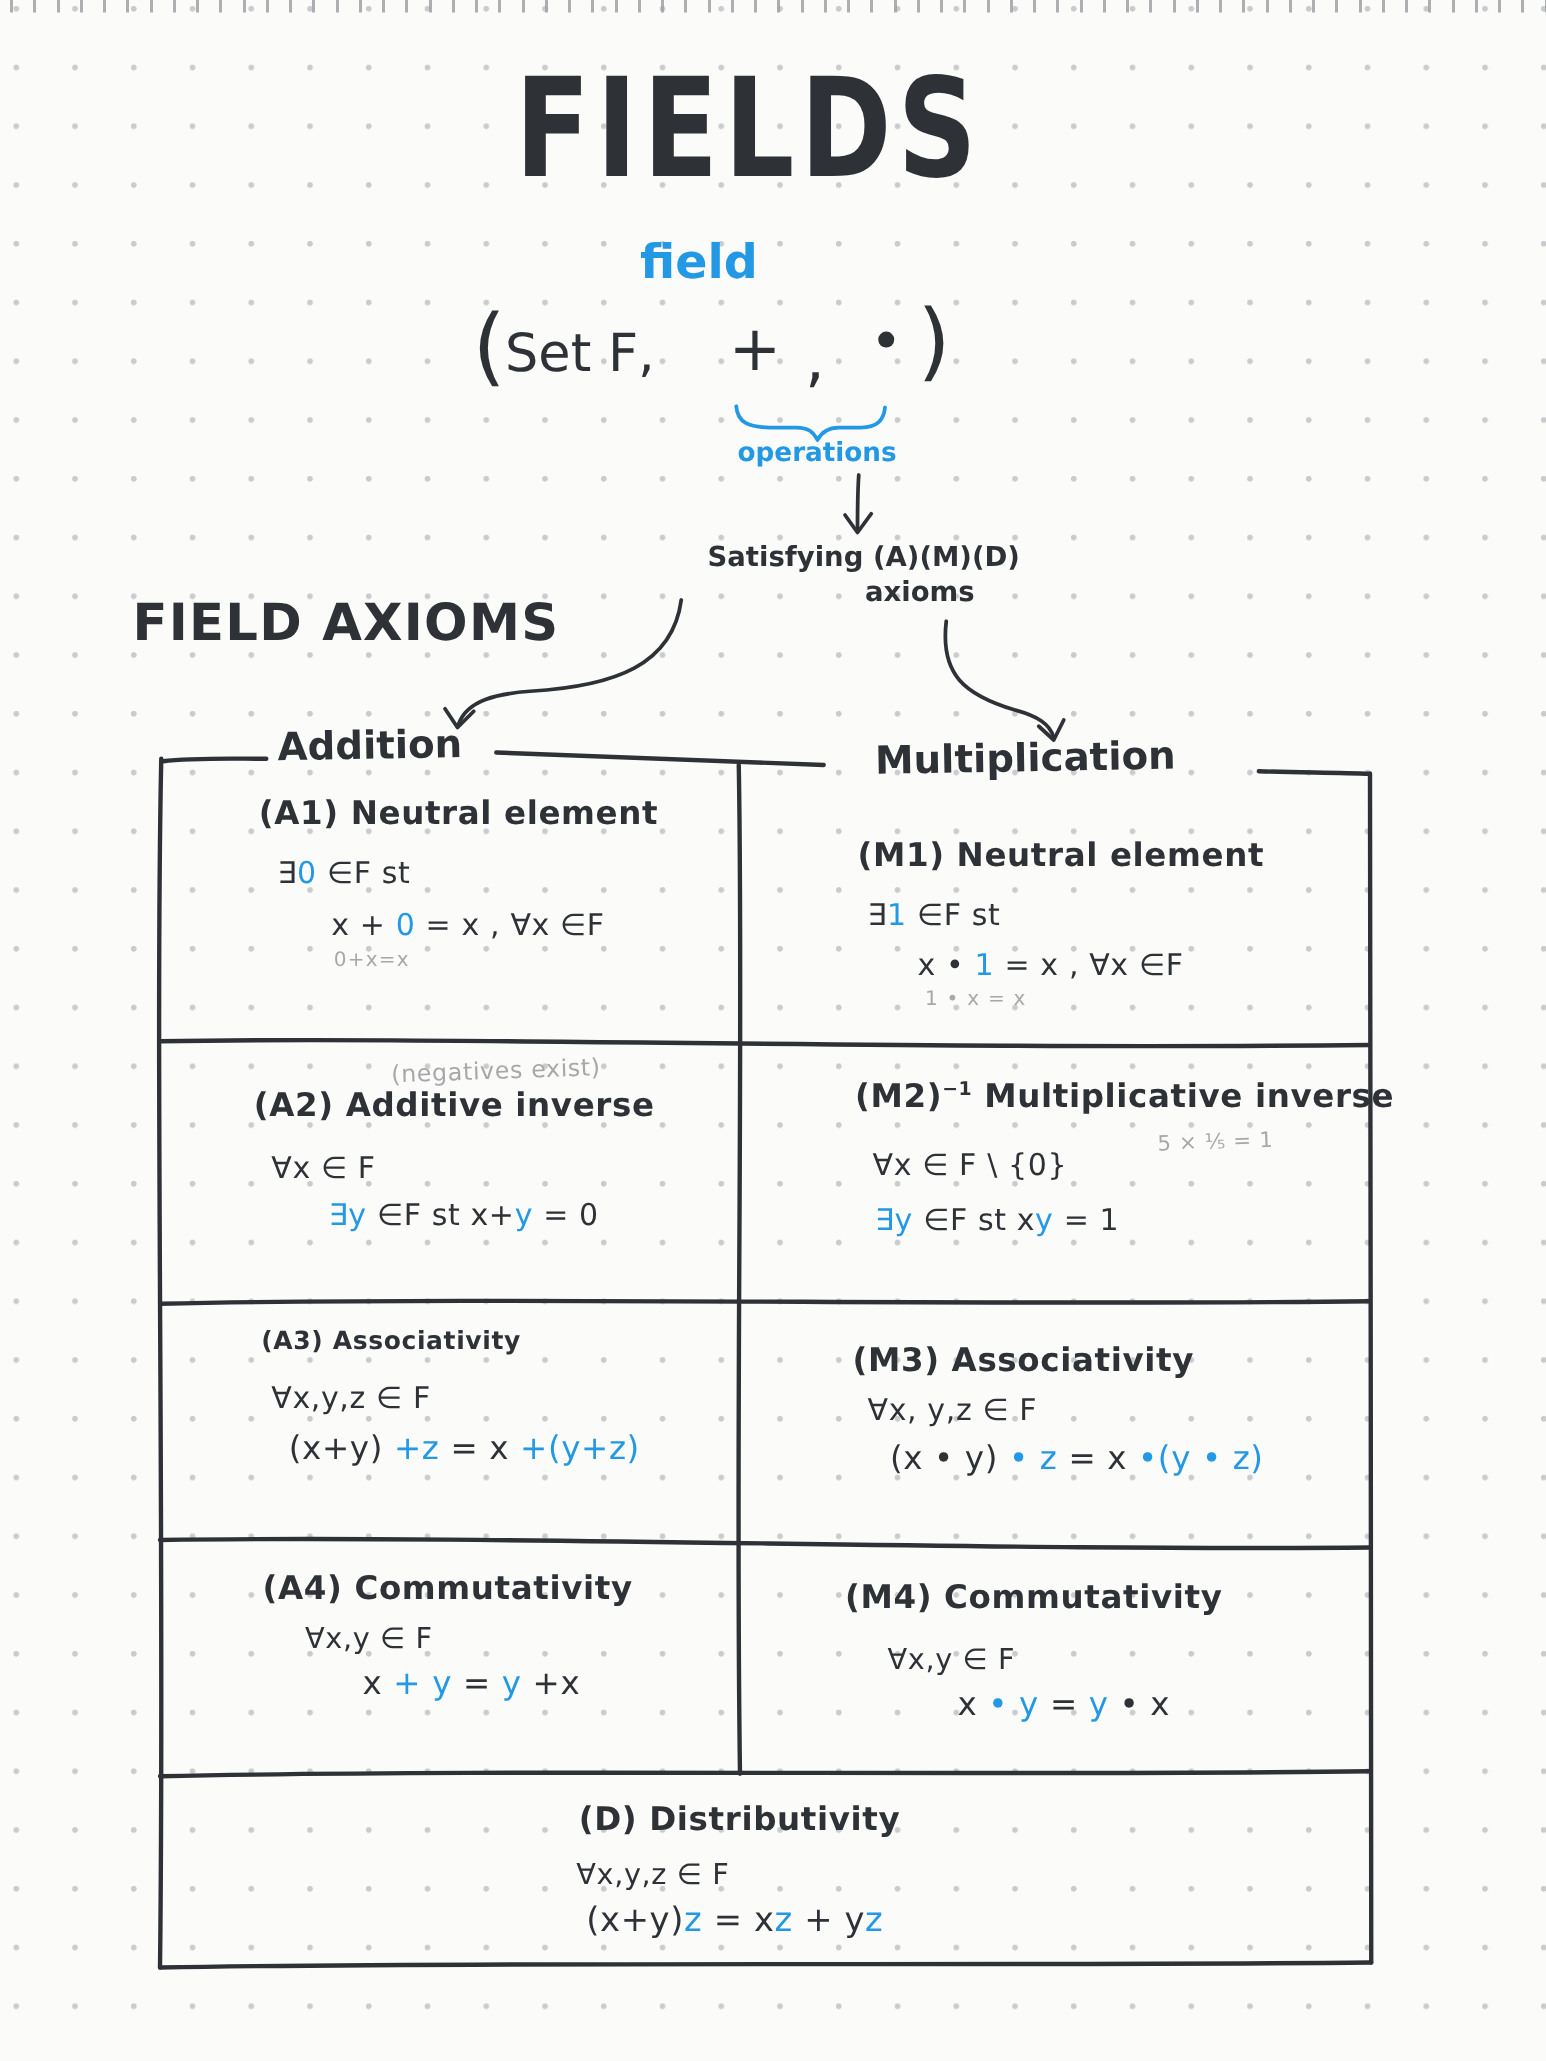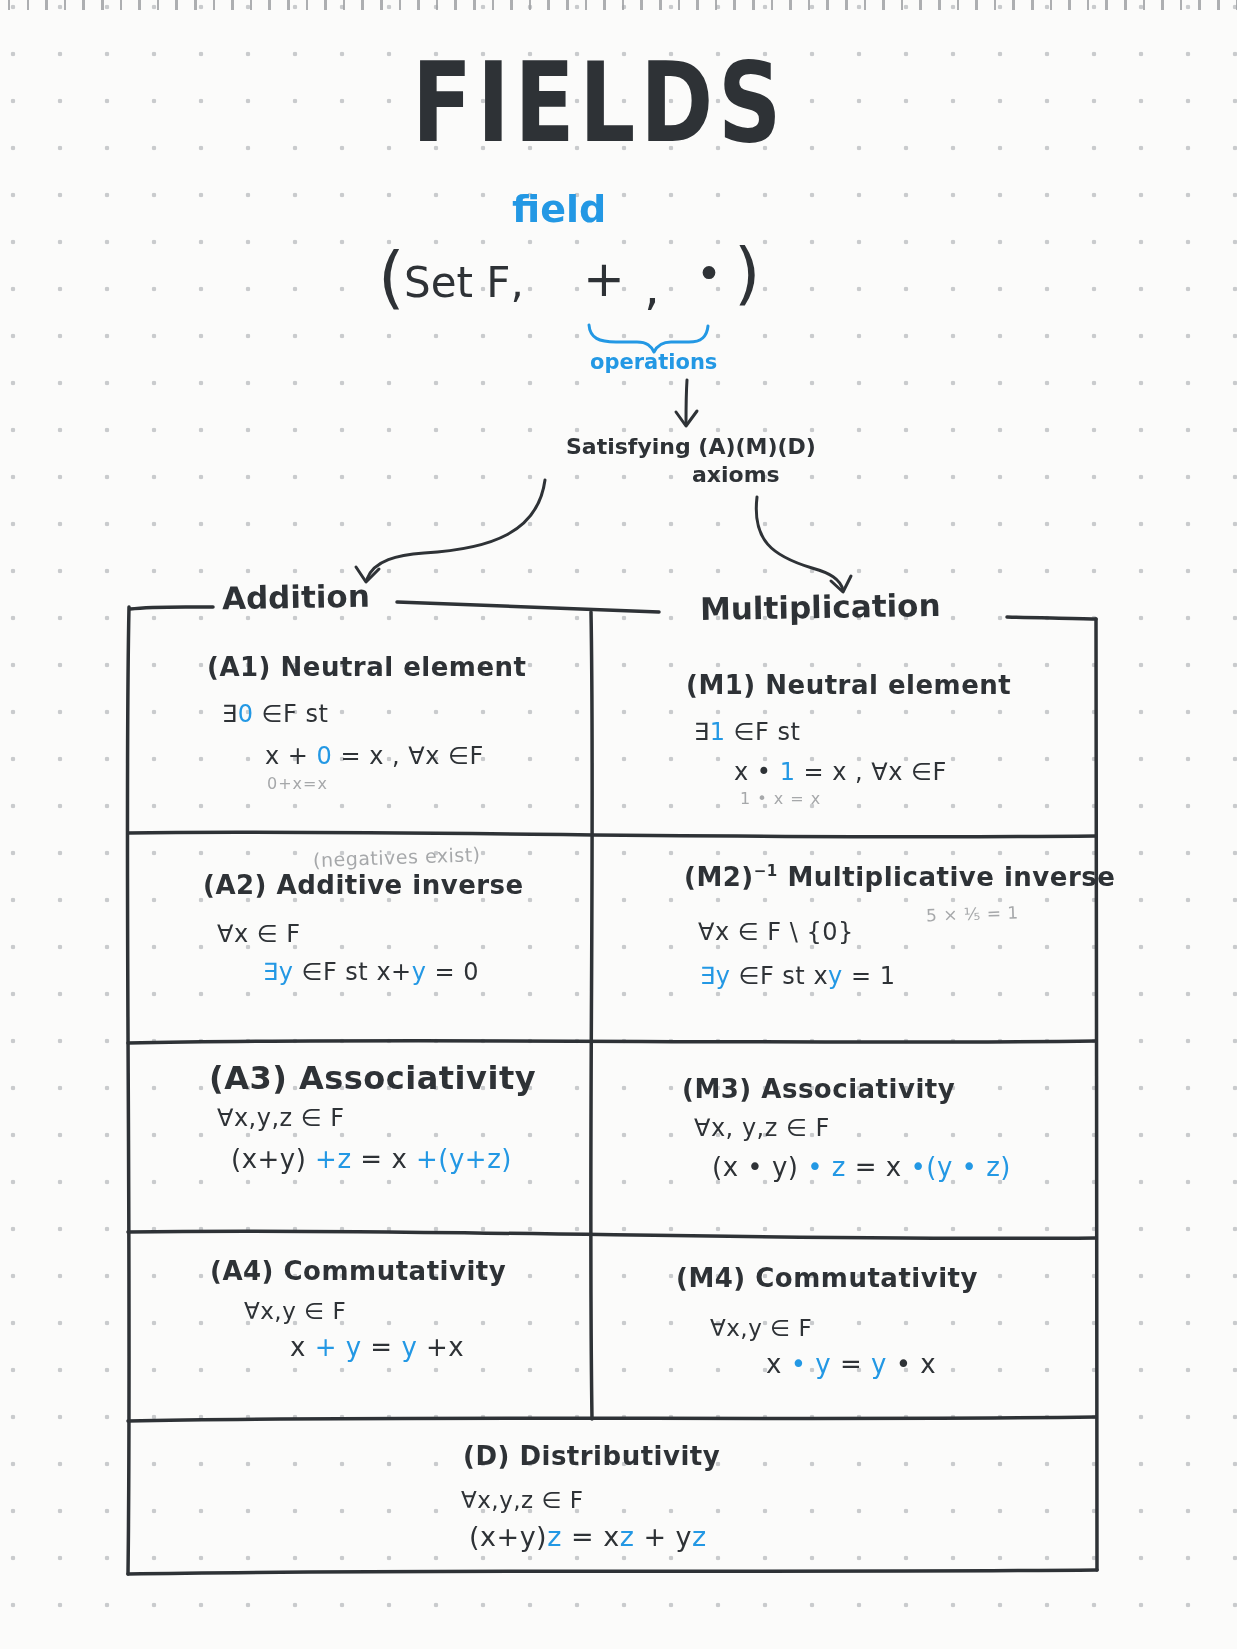--- a/index.html
+++ b/index.html
@@ -74,25 +74,26 @@
     <span class="abs" style="left:644px;top:262px;font-size:50px;">,</span>
     <span class="abs" style="left:696px;top:252px;font-size:44px;">•</span>
     <span class="abs" style="left:734px;top:240px;font-size:68px;">)</span>
   </div>
 
   <div class="abs blue" style="left:590px;top:352px;font-size:21px;font-weight:600;">operations</div>
 
   <div class="abs" style="left:566px;top:436px;font-size:22px;font-weight:600;">Satisfying (A)(M)(D)</div>
   <div class="abs" style="left:692px;top:464px;font-size:22px;font-weight:600;">axioms</div>
 
+  <div class="abs" style="left:106px;top:478px;font-size:41px;font-weight:bold;letter-spacing:1px;">FIELD AXIOMS</div>
 
   <div class="abs tilt-b" style="left:222px;top:582px;font-size:31px;font-weight:600;">Addition</div>
   <div class="abs tilt-b" style="left:700px;top:592px;font-size:31px;font-weight:600;">Multiplication</div>
 
-  <div class="cell" style="left:127px;top:596px;width:380px;height:226px;">
+  <div class="cell" style="left:127px;top:580px;width:380px;height:226px;">
     <div class="abs" style="left:80px;top:58px;font-size:26px;font-weight:600;"><span>(A1)  Neutral element</span></div>
     <div class="abs" style="left:95px;top:106px;font-size:24px;"><span>∃</span><span class="c-b">0</span><span> ∈F  st</span></div>
     <div class="abs" style="left:138px;top:148px;font-size:24px;"><span>x + </span><span class="c-b">0</span><span> = x ,     ∀x ∈F</span></div>
     <div class="abs gray" style="left:140px;top:180px;font-size:16px;letter-spacing:1px;">0+x=x</div>
   </div>
 
   <div class="cell" style="left:590px;top:612px;width:507px;height:222px;">
     <div class="abs" style="left:96px;top:60px;font-size:26px;font-weight:600;"><span>(M1)  Neutral element</span></div>
     <div class="abs" style="left:104px;top:108px;font-size:24px;"><span>∃</span><span class="c-b">1</span><span> ∈F  st</span></div>
     <div class="abs" style="left:144px;top:148px;font-size:24px;"><span>x • </span><span class="c-b">1</span><span> = x ,     ∀x ∈F</span></div>
@@ -107,21 +108,21 @@
   </div>
 
   <div class="cell" style="left:590px;top:838px;width:411px;height:204px;">
     <div class="abs" style="left:94px;top:26px;font-size:26px;font-weight:600;"><span>(M2)</span><sup>−1</sup><span> Multiplicative inverse</span></div>
     <div class="abs gray tilt-a" style="left:336px;top:68px;font-size:17px;">5 × ⅕ = 1</div>
     <div class="abs" style="left:108px;top:82px;font-size:24px;"><span>∀x ∈ F \ {0}</span></div>
     <div class="abs" style="left:110px;top:126px;font-size:24px;"><span class="c-b">∃y</span><span> ∈F  st       x</span><span class="c-b">y</span><span> = 1</span></div>
   </div>
 
   <div class="cell" style="left:127px;top:1042px;width:463px;height:190px;">
-    <div class="abs" style="left:82px;top:20px;font-size:32px;font-weight:600;"><span>(A3)  Associativity</span></div>
+    <div class="abs" style="left:82px;top:20px;font-size:20px;font-weight:600;"><span>(A3)  Associativity</span></div>
     <div class="abs" style="left:90px;top:64px;font-size:24px;"><span>∀x,y,z ∈ F</span></div>
     <div class="abs" style="left:104px;top:104px;font-size:26px;"><span>(x+y)</span><span class="c-b"> +z</span><span>  =  x </span><span class="c-b">+(y+z)</span></div>
   </div>
 
   <div class="cell" style="left:590px;top:1042px;width:507px;height:190px;">
     <div class="abs" style="left:92px;top:22px;font-size:26px;font-weight:600;margin-top:12px;"><span>(M3)  Associativity</span></div>
     <div class="abs" style="left:104px;top:74px;font-size:24px;"><span>∀x, y,z ∈ F</span></div>
     <div class="abs" style="left:122px;top:112px;font-size:26px;"><span>(x • y)</span><span class="c-b"> • z</span><span>  =  x</span><span class="c-b"> •(y • z)</span></div>
   </div>
 

